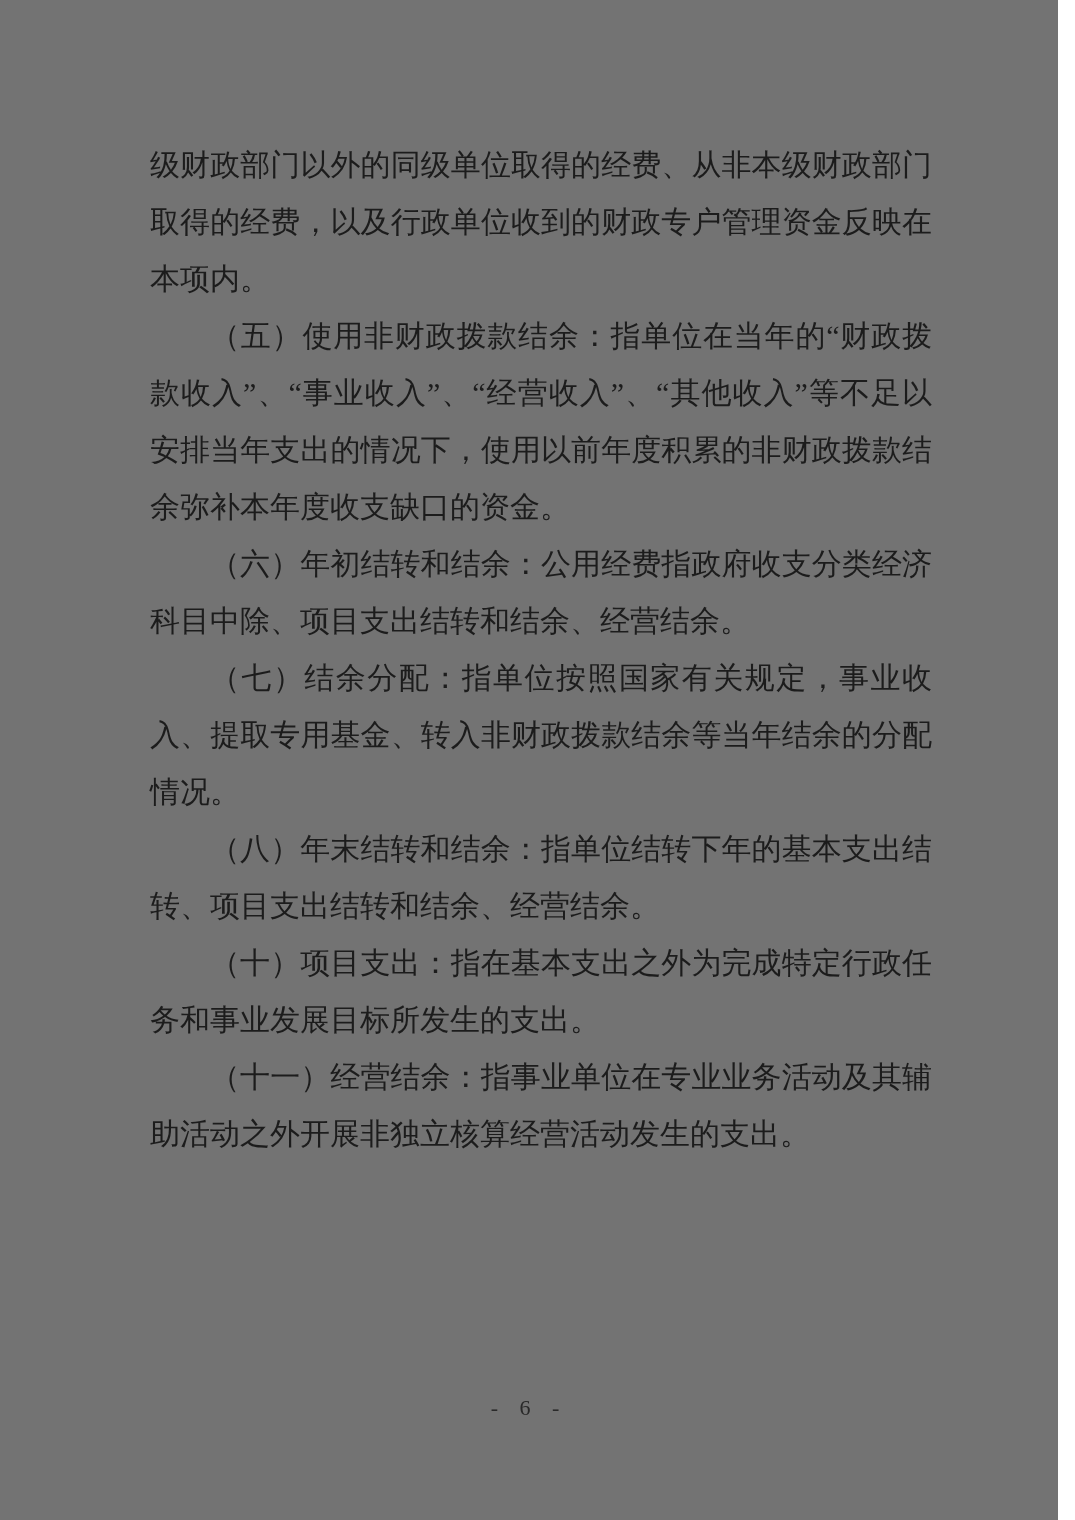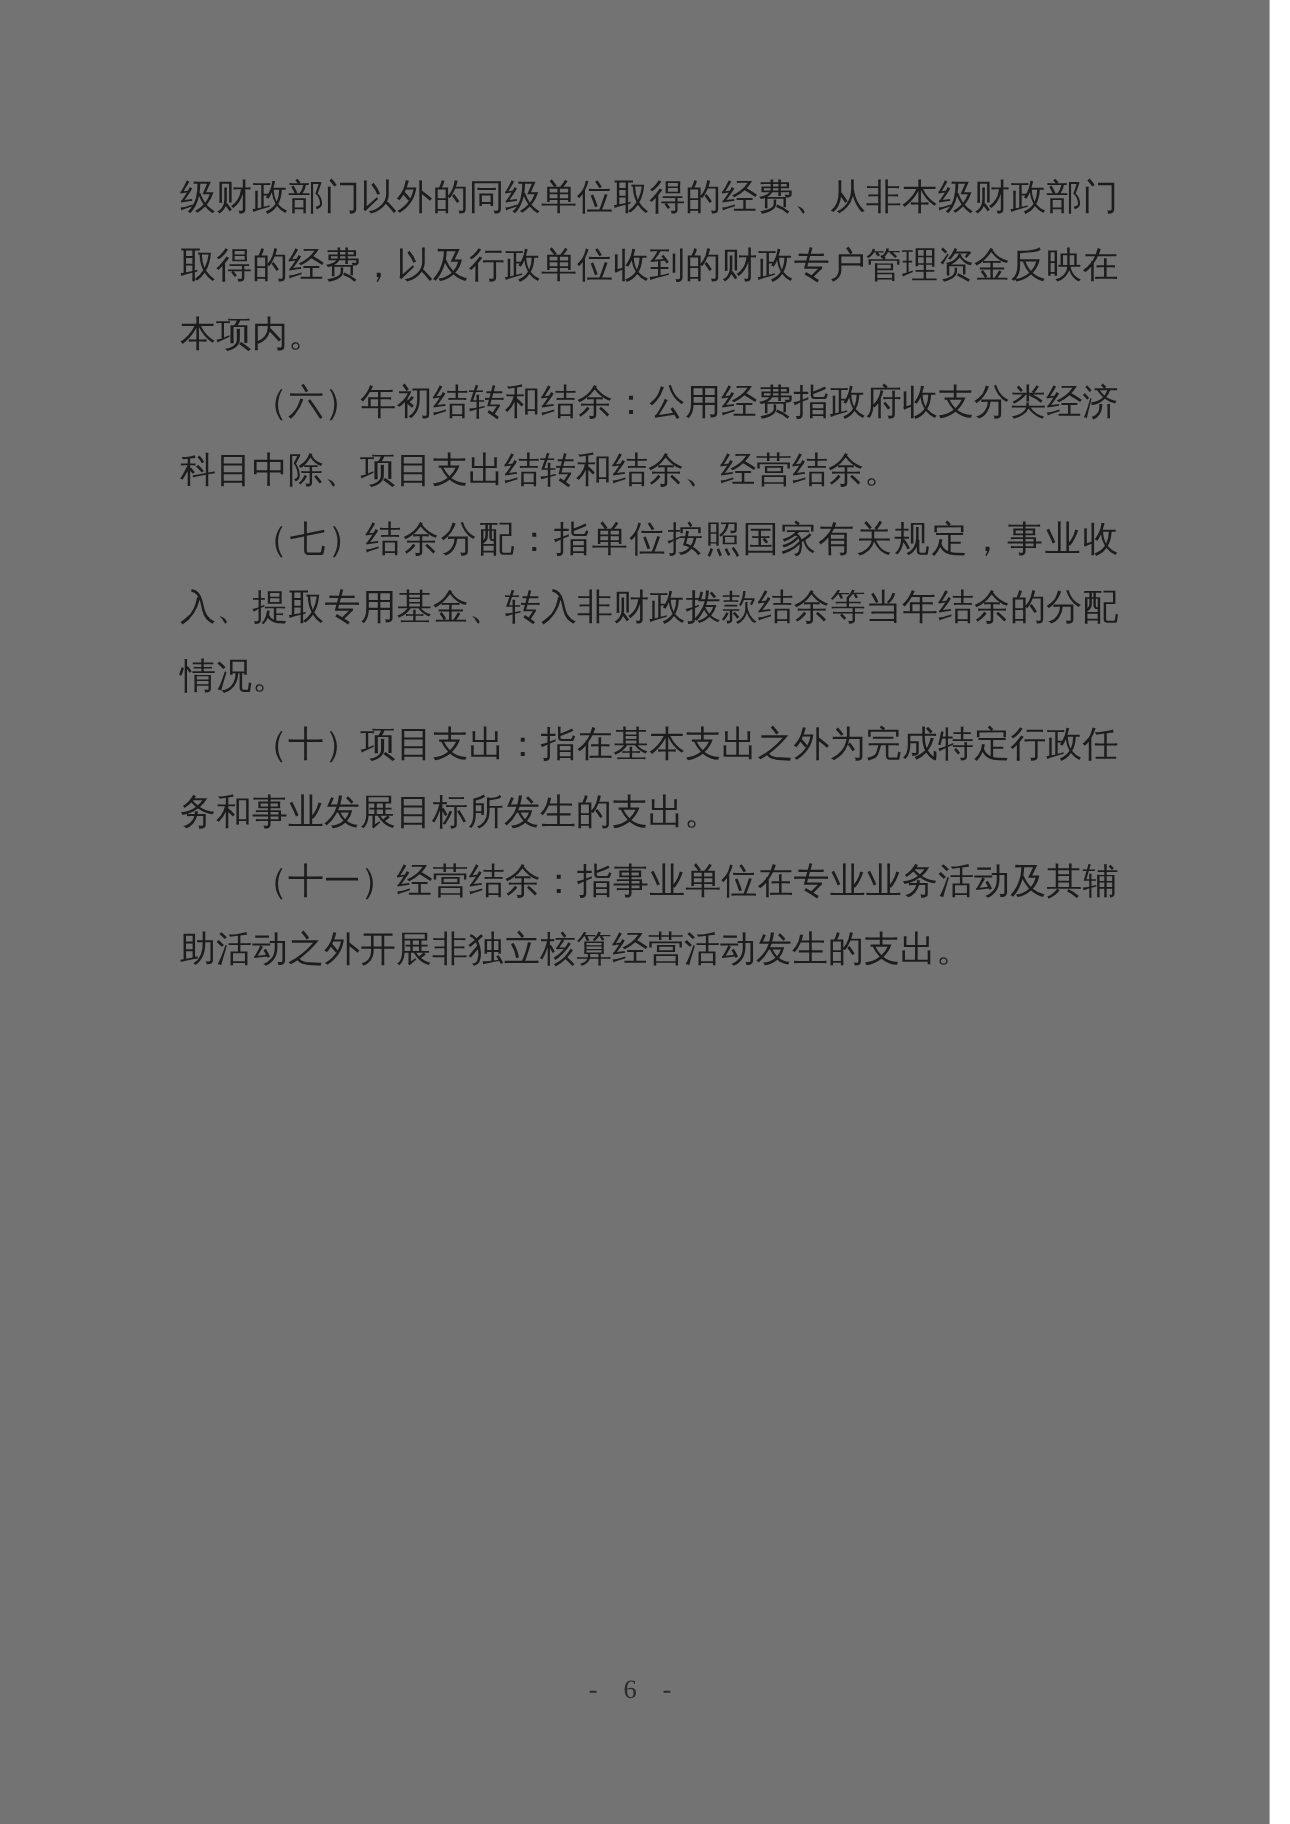--- a/index.html
+++ b/index.html
@@ -45,19 +45,21 @@
     letter-spacing: 8px;
     color: #2a2a2a;
   }
 </style>
 </head>
 <body>
 
 <div class="page">
   <div class="body-text">
     <p>级财政部门以外的同级单位取得的经费、从非本级财政部门取得的经费，以及行政单位收到的财政专户管理资金反映在本项内。</p>
+    <p class="indent">（五）使用非财政拨款结余：指单位在当年的“财政拨款收入”、“事业收入”、“经营收入”、“其他收入”等不足以安排当年支出的情况下，使用以前年度积累的非财政拨款结余弥补本年度收支缺口的资金。</p>
     <p class="indent">（六）年初结转和结余：公用经费指政府收支分类经济科目中除、项目支出结转和结余、经营结余。</p>
     <p class="indent">（七）结余分配：指单位按照国家有关规定，事业收入、提取专用基金、转入非财政拨款结余等当年结余的分配情况。</p>
+    <p class="indent">（八）年末结转和结余：指单位结转下年的基本支出结转、项目支出结转和结余、经营结余。</p>
     <p class="indent">（十）项目支出：指在基本支出之外为完成特定行政任务和事业发展目标所发生的支出。</p>
     <p class="indent">（十一）经营结余：指事业单位在专业业务活动及其辅助活动之外开展非独立核算经营活动发生的支出。</p>
   </div>
   <div class="page-footer">- 6 -</div>
 </div>
 
 </body></html>

